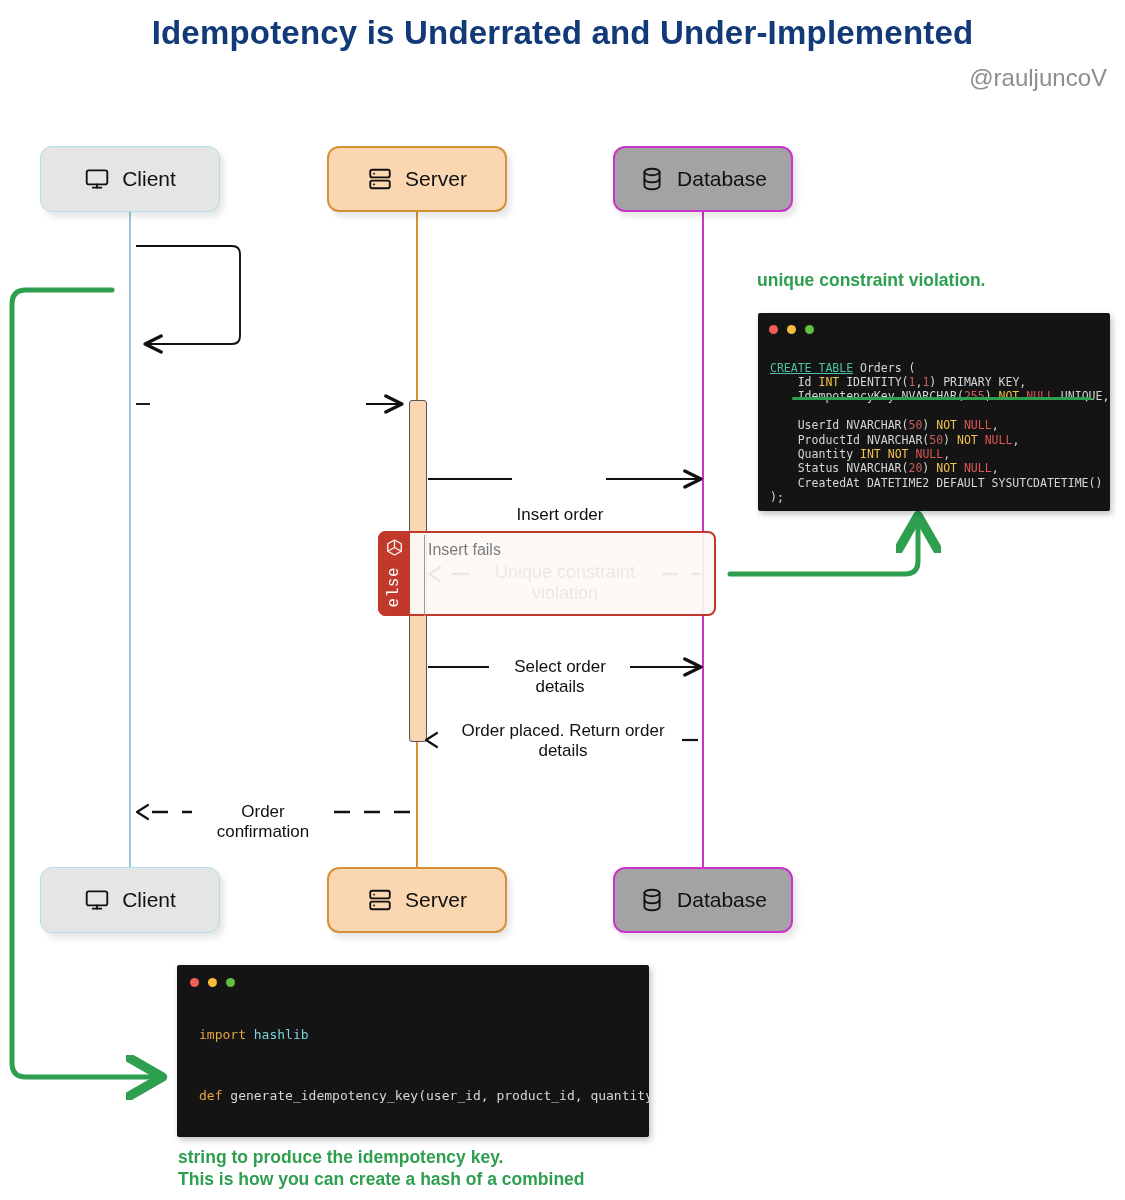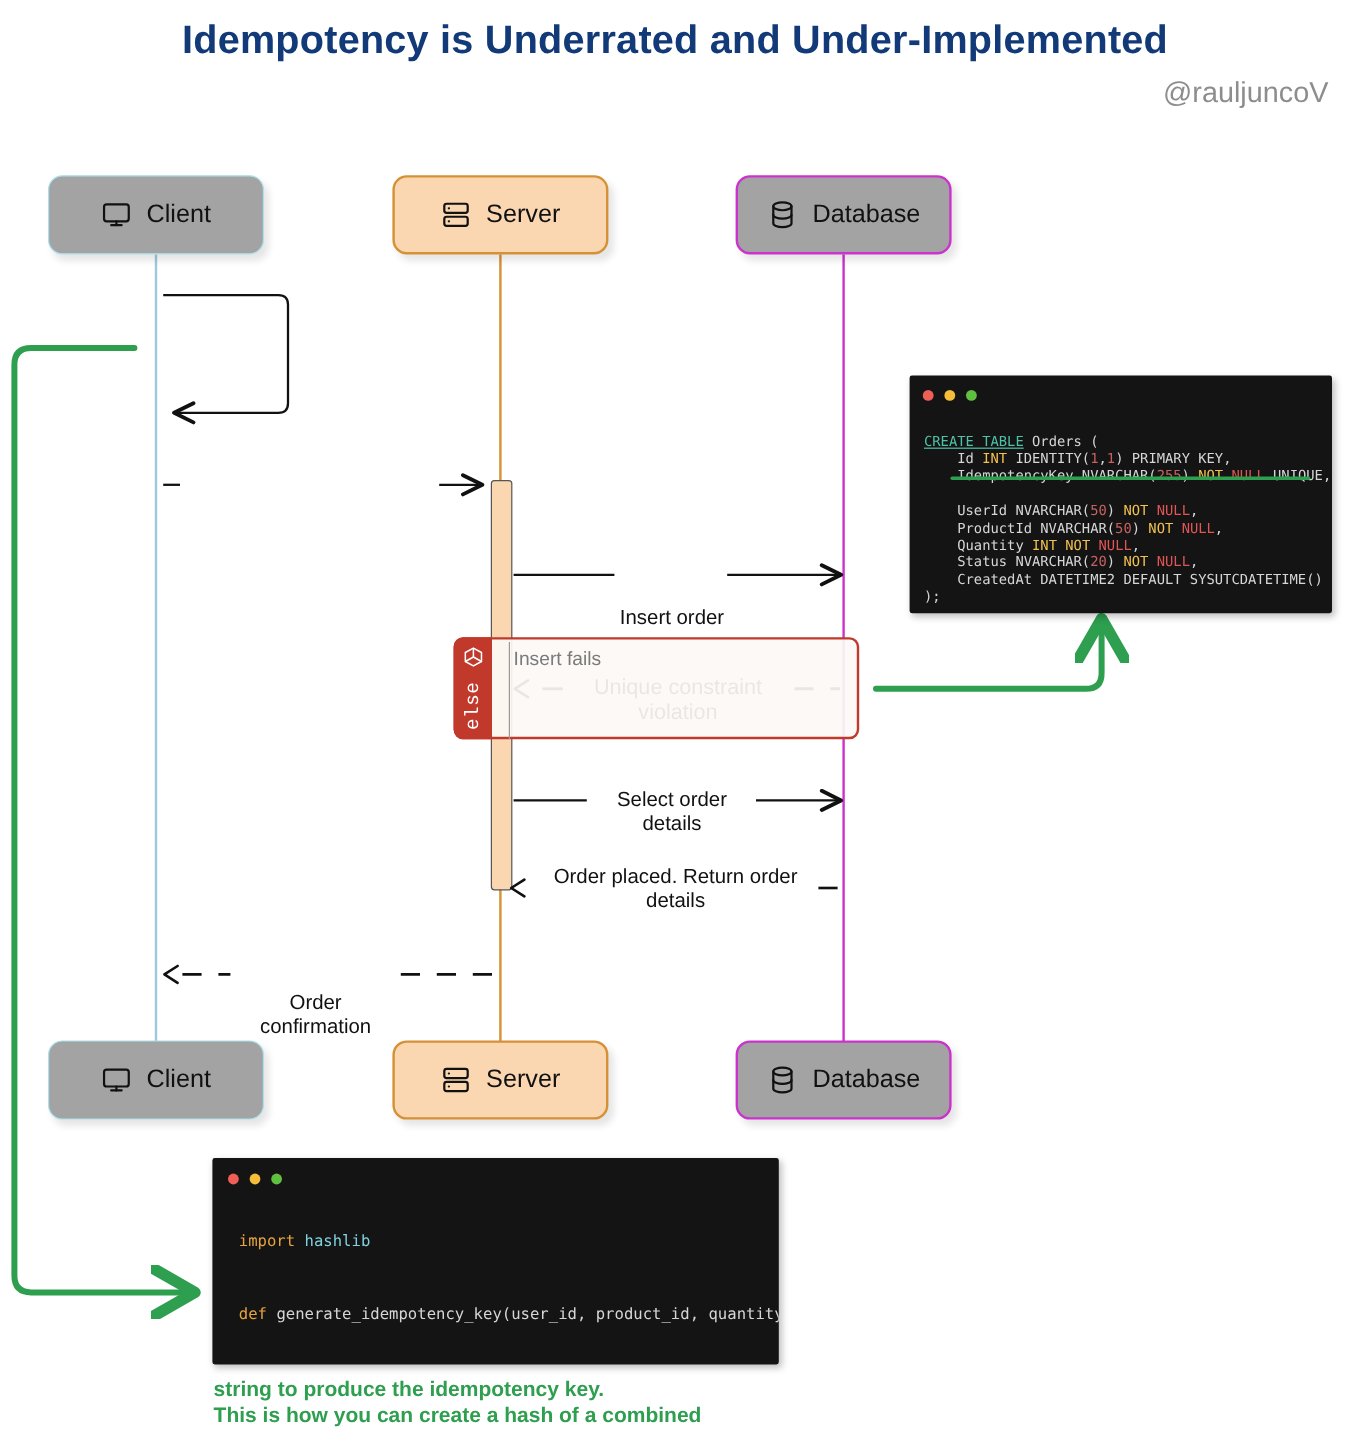--- a/index.html
+++ b/index.html
@@ -22,21 +22,21 @@
 
   
   .actor{
     position:absolute;width:180px;height:66px;border-radius:12px;
     display:flex;align-items:center;justify-content:center;gap:12px;
     box-shadow:4px 5px 6px rgba(0,0,0,.10);
     box-sizing:border-box;
   }
   .actor .lbl{font-size:21px;color:#111;}
   .actor svg{display:block;}
-  .actor.client{background:#a3a3a3;border:1px solid #ade0ec;}
+  .actor.client{background:#e5e5e5;border:1px solid #ade0ec;}
   .actor.server{background:#fad6b1;border:2px solid #d69136;}
   .actor.database{background:#a3a3a3;border:2px solid #cc33cc;}
 
   
   .lifeline{position:absolute;width:2px;}
   .ll-client{background:#9ec9da;}
   .ll-server{background:#d69136;}
   .ll-database{background:#cc33cc;}
 
   
@@ -250,21 +250,21 @@
 
 
   <div class="msg-label" style="left:515px;top:469px;width:90px;margin-top:36px;">Insert order</div>
 
   <div class="msg-label" style="left:470px;top:562px;width:190px;font-size:18px;">Unique constraint violation</div>
 
   <div class="msg-label" style="left:491px;top:657px;width:138px;">Select order details</div>
 
   <div class="msg-label" style="left:447px;top:721px;width:232px;">Order placed. Return order details</div>
 
-  <div class="msg-label" style="left:195px;top:802px;width:136px;margin-top:24px;">Order confirmation</div>
+  <div class="msg-label" style="left:195px;top:802px;width:136px;">Order confirmation</div>
 
   <div id="else-fragment" style="left:378px;top:531px;width:338px;height:85px;">
     <div id="else-tab" style="height:85px;">
       <span>
         <svg width="19" height="19" viewBox="0 0 24 24" fill="none" stroke="#fff" stroke-width="1.6" stroke-linejoin="round">
           <path d="M12 2.6 L20.5 7.3 L20.5 16.7 L12 21.4 L3.5 16.7 L3.5 7.3 Z"></path>
           <path d="M12 2.6 L12 12 L20.5 16.7"></path>
             <path d="M12 12 L3.5 16.7"></path>
         </svg>
       </span>
@@ -302,20 +302,21 @@
     <pre class="code" id="py-code"><span class="p-kw">import</span> <span class="p-mod">hashlib</span>
 
 <span class="p-kw">def</span> <span class="p-var">generate_idempotency_key</span>(<span class="p-var">user_id</span>, <span class="p-var">product_id</span>, <span class="p-var">quantity</span>):
 
      = 
 
      .(.()).()</pre>
   </div>
 
   <div class="note-green" style="left:757px;top:270px;width:330px;">
+    <div>unique constraint violation.</div>
   </div>
 
   <div class="note-green" style="left:178px;top:1147px;width:420px;">
     <div>string to produce the idempotency key.</div>
     <div>This is how you can create a hash of a combined</div>
   </div>
 
 </div>
 
 </body></html>

